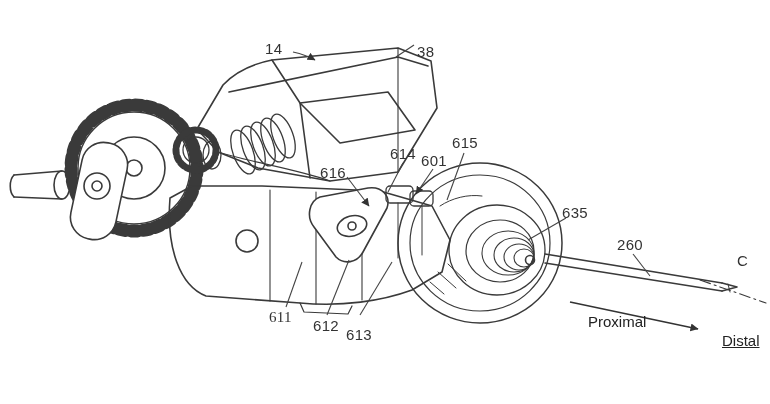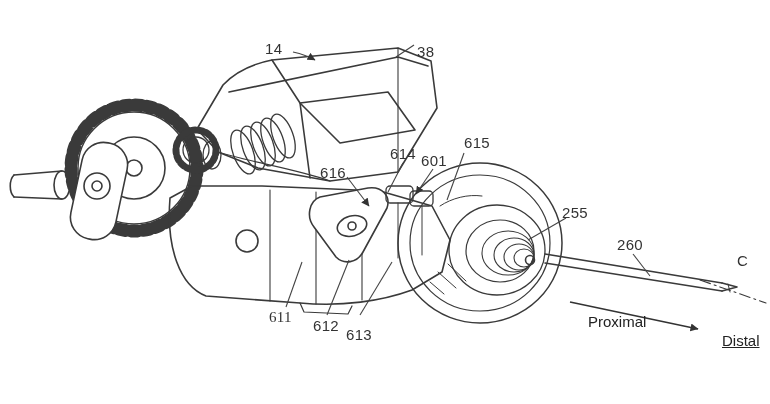--- a/index.html
+++ b/index.html
@@ -153,23 +153,23 @@
       <path d="M360,315 L392,262"></path>
     </g>
 
     <path d="M570,302 L698,329" stroke="#333333" stroke-width="1.6" fill="none" marker-end="url(#arrow)"></path>
   </svg>
 
   <span class="ref-label" style="left:265px; top:40px;">14</span>
   <span class="ref-label" style="left:417px; top:27px;margin-top:16px;">38</span>
   <span class="ref-label" style="left:390px; top:145px;">614</span>
   <span class="ref-label" style="left:421px; top:152px;">601</span>
-  <span class="ref-label" style="left:452px; top:134px;margin-left:12px;">615</span>
+  <span class="ref-label" style="left:452px; top:134px;">615</span>
   <span class="ref-label" style="left:320px; top:164px;">616</span>
-  <span class="ref-label" style="left:562px; top:204px;">255</span>
+  <span class="ref-label" style="left:562px; top:204px;">635</span>
   <span class="ref-label" style="left:617px; top:236px;">260</span>
   <span class="ref-label" style="left:269px; top:309px;font-family:Liberation Serif, serif;">611</span>
   <span class="ref-label" style="left:313px; top:317px;">612</span>
   <span class="ref-label" style="left:346px; top:326px;">613</span>
 
   <span class="ref-label" style="left:737px; top:252px;">C</span>
 
   <span class="dir-label" style="left:556px; top:313px;">Proximal</span>
   <span class="dir-label" style="left:690px; top:332px;text-decoration:underline;">Distal</span>
 

